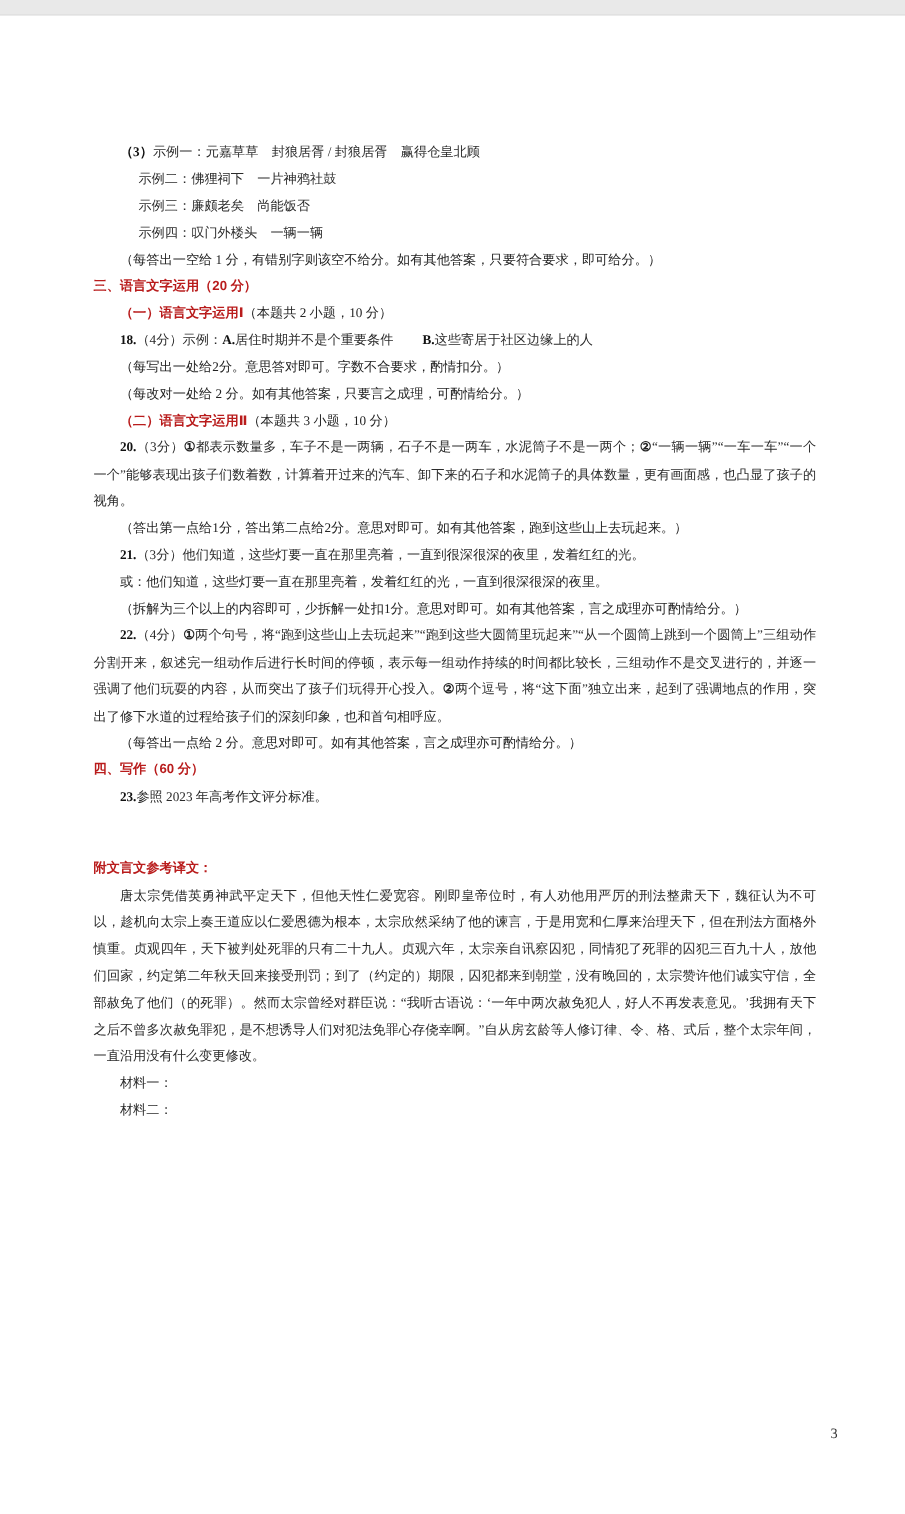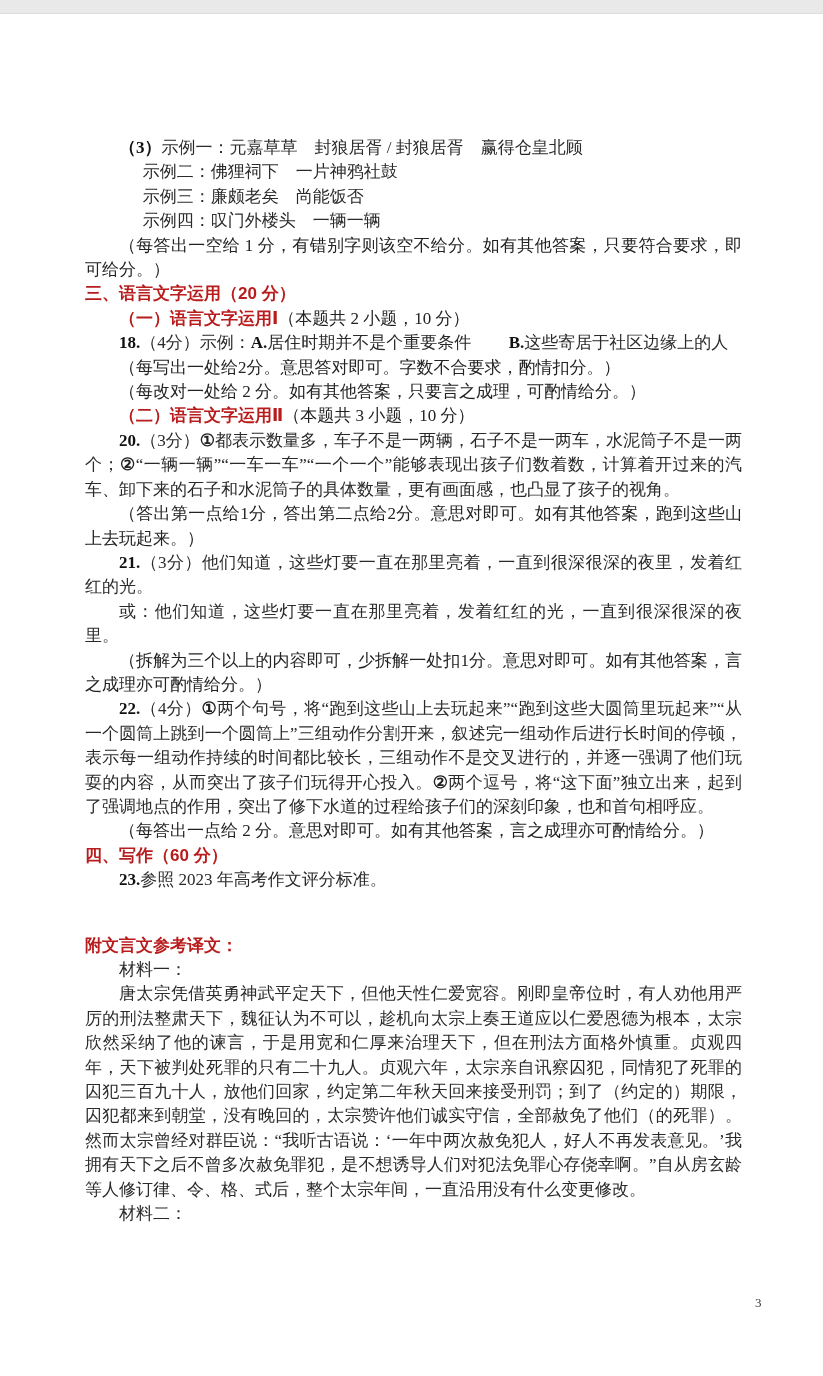--- a/index.html
+++ b/index.html
@@ -16,22 +16,22 @@
     position: absolute;
     top: 0; left: 0; right: 0;
     height: 13px;
     background: #e9e9e9;
     border-bottom: 1px solid #dddddd;
   }
   .content {
     position: absolute;
     left: 85px;
     width: 657px;
-    top: 136px;
-    font-size: 17px;
+    top: 126px;
+    font-size: 12px;
     line-height: 24.4px;
     text-align: justify;
   }
   p { margin: 0; }
   .ti2 { text-indent: 2em; }          
   .ex-line { padding-left: 3.4em; }   
   .h-bold {
     font-family: "Liberation Sans", "DejaVu Sans", sans-serif;
     font-weight: 700;
     color: #b91c1c;
@@ -81,20 +81,20 @@
     <p class="ti2 kai">或：他们知道，这些灯要一直在那里亮着，发着红红的光，一直到很深很深的夜里。</p>
     <p class="ti2">（拆解为三个以上的内容即可，少拆解一处扣1分。意思对即可。如有其他答案，言之成理亦可酌情给分。）</p>
 
     <p class="ti2"><span class="num-bold">22.</span><span class="kai">（4分）</span><span class="circ">①</span><span class="kai">两个句号，将“跑到这些山上去玩起来”“跑到这些大圆筒里玩起来”“从一个圆筒上跳到一个圆筒上”三组动作分割开来，叙述完一组动作后进行长时间的停顿，表示每一组动作持续的时间都比较长，三组动作不是交叉进行的，并逐一强调了他们玩耍的内容，从而突出了孩子们玩得开心投入。</span><span class="circ">②</span><span class="kai">两个逗号，将“这下面”独立出来，起到了强调地点的作用，突出了修下水道的过程给孩子们的深刻印象，也和首句相呼应。</span></p>
     <p class="ti2">（每答出一点给 2 分。意思对即可。如有其他答案，言之成理亦可酌情给分。）</p>
 
     <p class="h-bold">四、写作（60 分）</p>
     <p class="ti2"><span class="num-bold">23.</span><span class="kai">参照 2023 年高考作文评分标准。</span></p>
 
     <p class="h-bold gap-before">附文言文参考译文：</p>
+    <p class="ti2 kai">唐太宗凭借英勇神武平定天下，但他天性仁爱宽容。刚即皇帝位时，有人劝他用严厉的刑法整肃天下，魏征认为不可以，趁机向太宗上奏王道应以仁爱恩德为根本，太宗欣然采纳了他的谏言，于是用宽和仁厚来治理天下，但在刑法方面格外慎重。贞观四年，天下被判处死罪的只有二十九人。贞观六年，太宗亲自讯察囚犯，同情犯了死罪的囚犯三百九十人，放他们回家，约定第二年秋天回来接受刑罚；到了（约定的）期限，囚犯都来到朝堂，没有晚回的，太宗赞许他们诚实守信，全部赦免了他们（的死罪）。然而太宗曾经对群臣说：“我听古语说：‘一年中两次赦免犯人，好人不再发表意见。’我拥有天下之后不曾多次赦免罪犯，是不想诱导人们对犯法免罪心存侥幸啊。”自从房玄龄等人修订律、令、格、式后，整个太宗年间，一直沿用没有什么变更修改。</p>
     <p class="ti2 kai">材料一：</p>
-    <p class="ti2 kai">唐太宗凭借英勇神武平定天下，但他天性仁爱宽容。刚即皇帝位时，有人劝他用严厉的刑法整肃天下，魏征认为不可以，趁机向太宗上奏王道应以仁爱恩德为根本，太宗欣然采纳了他的谏言，于是用宽和仁厚来治理天下，但在刑法方面格外慎重。贞观四年，天下被判处死罪的只有二十九人。贞观六年，太宗亲自讯察囚犯，同情犯了死罪的囚犯三百九十人，放他们回家，约定第二年秋天回来接受刑罚；到了（约定的）期限，囚犯都来到朝堂，没有晚回的，太宗赞许他们诚实守信，全部赦免了他们（的死罪）。然而太宗曾经对群臣说：“我听古语说：‘一年中两次赦免犯人，好人不再发表意见。’我拥有天下之后不曾多次赦免罪犯，是不想诱导人们对犯法免罪心存侥幸啊。”自从房玄龄等人修订律、令、格、式后，整个太宗年间，一直沿用没有什么变更修改。</p>
     <p class="ti2 kai">材料二：</p>
 
   </div>
 
   <div class="page-number">3</div>
 </div>
 
 </body></html>

